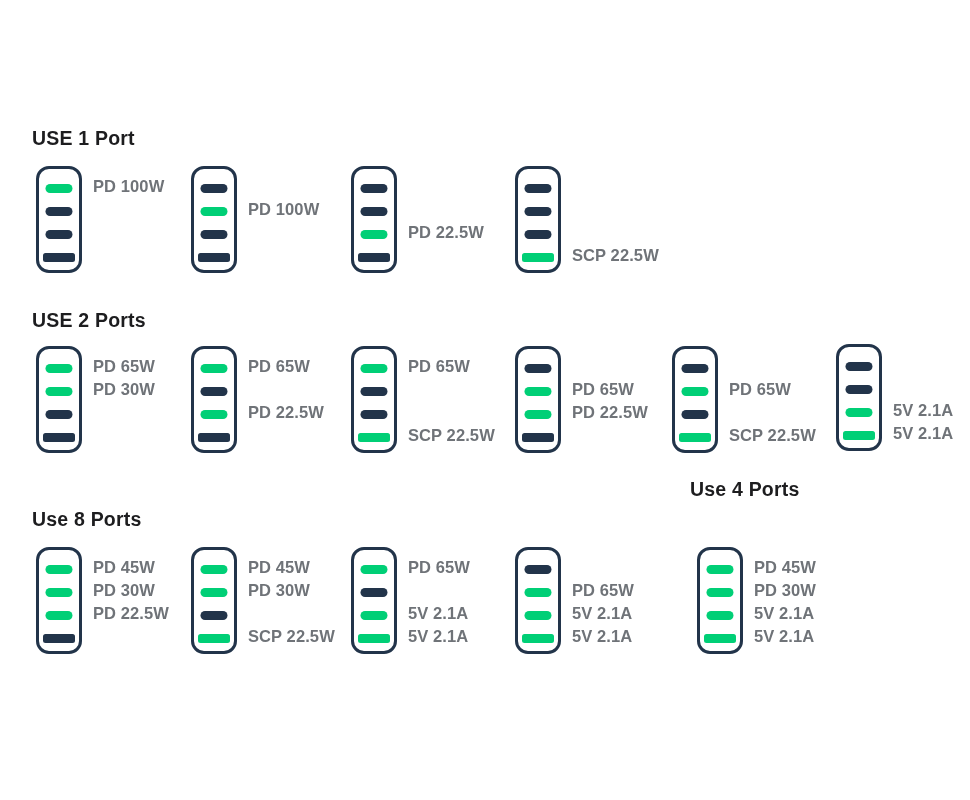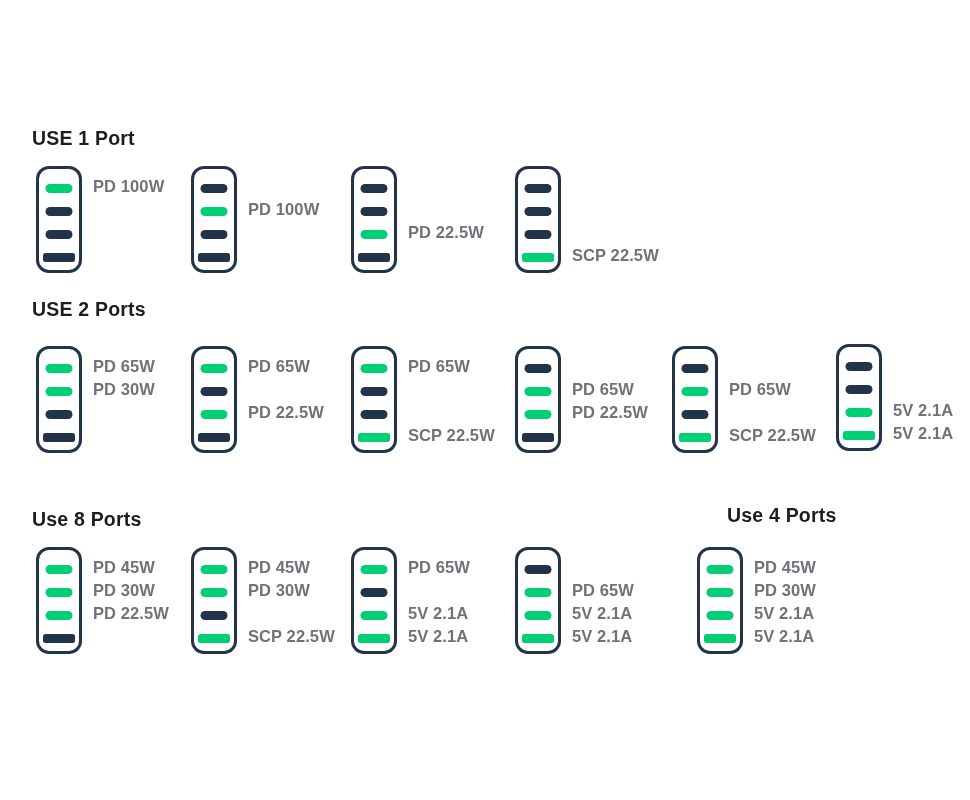--- a/index.html
+++ b/index.html
@@ -101,21 +101,21 @@
     </div>
     <div class="device-group" style="left: 515px; top: 166px;">
       <div class="charger">
         <div class="port usbc p0"></div>
         <div class="port usbc p1"></div>
         <div class="port usbc p2"></div>
         <div class="port usba p3 on"></div>
       </div>
       <div class="port-label" style="left: 57px; top: 80.5px;">SCP 22.5W</div>
     </div>
-    <div class="section-title" style="left: 32px; top: 298px; text-align: center;">USE 2 Ports</div>
+    <div class="section-title" style="left: 32px; top: 309px; text-align: center;">USE 2 Ports</div>
     <div class="device-group" style="left: 36px; top: 346px;">
       <div class="charger">
         <div class="port usbc p0 on"></div>
         <div class="port usbc p1 on"></div>
         <div class="port usbc p2"></div>
         <div class="port usba p3"></div>
       </div>
       <div class="port-label" style="left: 57px; top: 11.5px;">PD 65W</div>
       <div class="port-label" style="left: 57px; top: 34.5px;">PD 30W</div>
     </div>
@@ -207,21 +207,21 @@
       <div class="charger">
         <div class="port usbc p0"></div>
         <div class="port usbc p1 on"></div>
         <div class="port usbc p2 on"></div>
         <div class="port usba p3 on"></div>
       </div>
       <div class="port-label" style="left: 57px; top: 34.5px;">PD 65W</div>
       <div class="port-label" style="left: 57px; top: 57.5px;">5V 2.1A</div>
       <div class="port-label" style="left: 57px; top: 80.5px;">5V 2.1A</div>
     </div>
-    <div class="section-title" style="left: 690px; top: 504px; margin-left: 37px;">Use 4 Ports</div>
+    <div class="section-title" style="left: 690px; top: 478px;">Use 4 Ports</div>
     <div class="device-group" style="left: 697px; top: 547px;">
       <div class="charger">
         <div class="port usbc p0 on"></div>
         <div class="port usbc p1 on"></div>
         <div class="port usbc p2 on"></div>
         <div class="port usba p3 on"></div>
       </div>
       <div class="port-label" style="left: 57px; top: 11.5px;">PD 45W</div>
       <div class="port-label" style="left: 57px; top: 34.5px;">PD 30W</div>
       <div class="port-label" style="left: 57px; top: 57.5px;">5V 2.1A</div>

